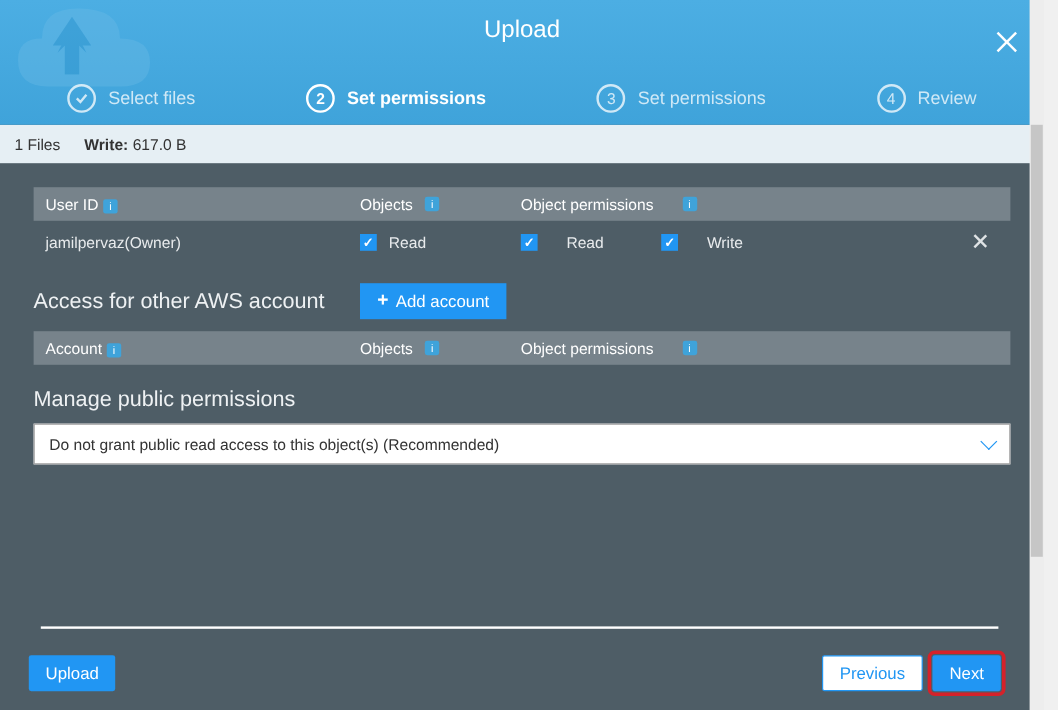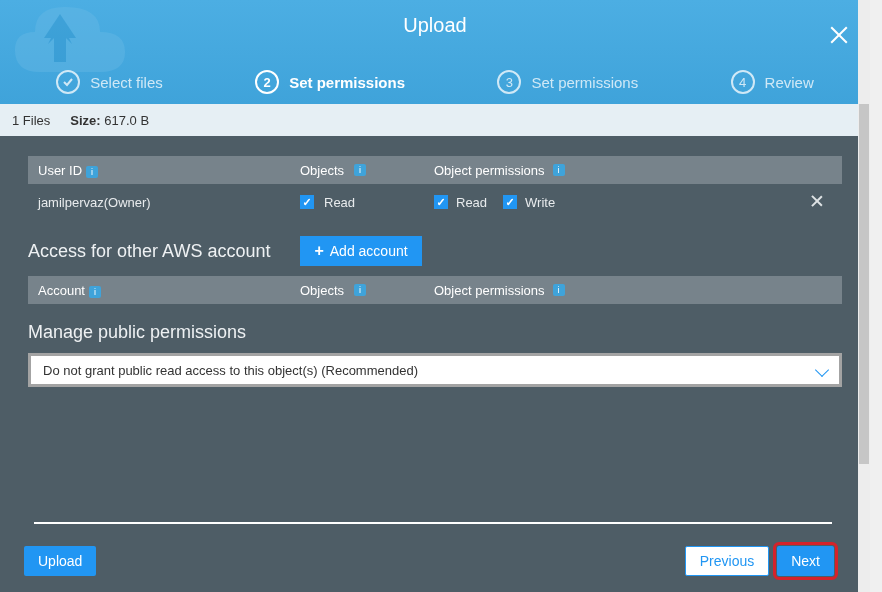--- a/index.html
+++ b/index.html
@@ -108,21 +108,21 @@
   .tbl-row {
     height: 36px;
     display: flex;
     align-items: center;
     font-size: 13px;
     padding: 0 10px;
     color: #e8ebed;
   }
   .col-user { flex: 0 0 262px; }
   .col-obj  { flex: 0 0 134px; display:flex; align-items:center; gap:6px;}
-  .col-perm { flex: 1; display:flex; align-items:center; gap:4px;}
+  .col-perm { flex: 1; display:flex; align-items:center; gap:20px;}
   .col-del  { flex: 0 0 30px; text-align:center; position:relative;}
   .info-i {
     display:inline-block; width:12px; height:12px;
     background:#3fa3da; color:#fff; font-size:9px;
     text-align:center; line-height:12px; border-radius:2px;
     margin-left:4px;
   }
   .chk {
     width:14px; height:14px;
     background:#2196f3;
@@ -142,21 +142,21 @@
     display:flex; align-items:center; gap:30px; margin:16px 0 10px 0;
   }
   .btn-add {
     background:#2196f3; color:#fff; border:none;
     height:30px; padding:0 14px; font-size:14px; cursor:pointer;
     display:flex; align-items:center; gap:6px;
   }
   .select {
     background:#fff; color:#333;
     height:34px; width:100%;
-    border:3px solid #a3a3a3;
+    border:1px solid #a3a3a3;
     display:flex; align-items:center;
     padding:0 12px;
     font-size:13px;
     position:relative;
   }
   .select .chev {
     position:absolute; right:12px; top:12px;
     width:10px; height:10px;
     border-right:1.5px solid #2196f3;
     border-bottom:1.5px solid #2196f3;
@@ -223,21 +223,21 @@
       <div class="step">
         <span class="step-circle">4</span>
         <span>Review</span>
       </div>
     </div>
   </div>
 
   <div class="infobar">
     <span>1 Files</span>
     <span>
-      <span class="lbl">Size:</span>
+      <span class="lbl">Write:</span>
       <span>617.0 B</span>
     </span>
   </div>
 
   <div class="content">
 
     <div class="tbl-head">
       <div class="col-user"><span>User ID</span><span class="info-i">i</span></div>
       <div class="col-obj">
           <span>Objects</span>

